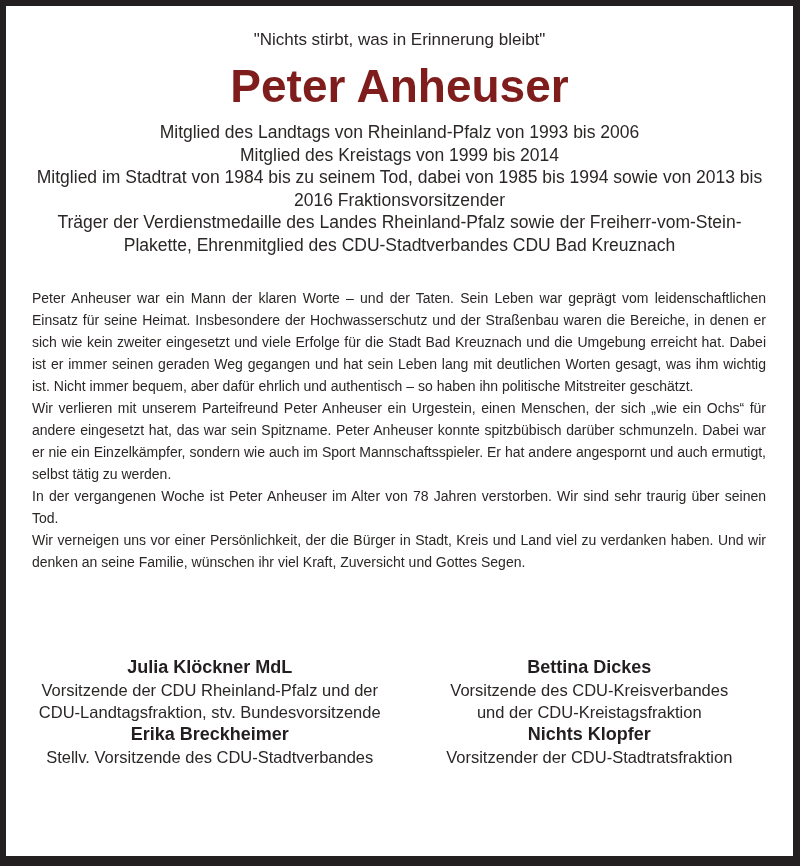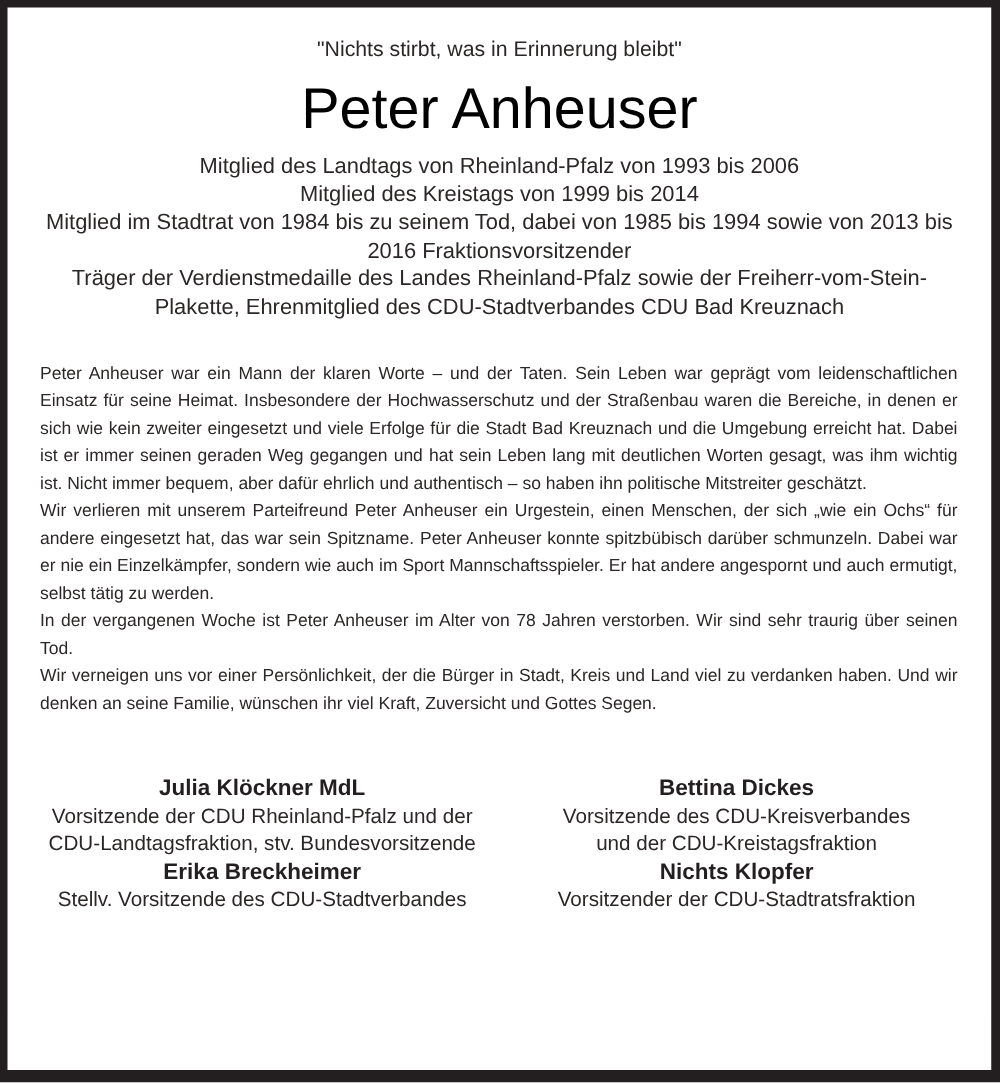--- a/index.html
+++ b/index.html
@@ -24,22 +24,22 @@
     text-align: center;
     padding-top: 24px;
   }
   .quote {
     font-size: 17px;
     line-height: 20px;
   }
   .title {
     font-size: 46px;
     line-height: 48px;
-    font-weight: normal;
-    color: #000000;
+    font-weight: bold;
+    color: #7f1d1d;
     margin: 12px 0 11px 0;
   }
   .honors {
     font-size: 17.5px;
     line-height: 22.5px;
     padding: 0 20px;
   }
   .obit-body {
     padding: 31px 27px 0 26px;
     font-size: 14px;
@@ -51,20 +51,21 @@
   }
   .signatures {
     display: flex;
     padding: 46px 14px 0 14px;
   }
   .sig-col {
     flex: 1 1 0;
     text-align: center;
     font-size: 16.5px;
     line-height: 22px;
+    margin-top: 37px;
   }
   .sig-name {
     font-size: 18px;
     font-weight: bold;
     color: #231f20;
     line-height: 23px;
   }
 </style>
 </head>
 <body>

